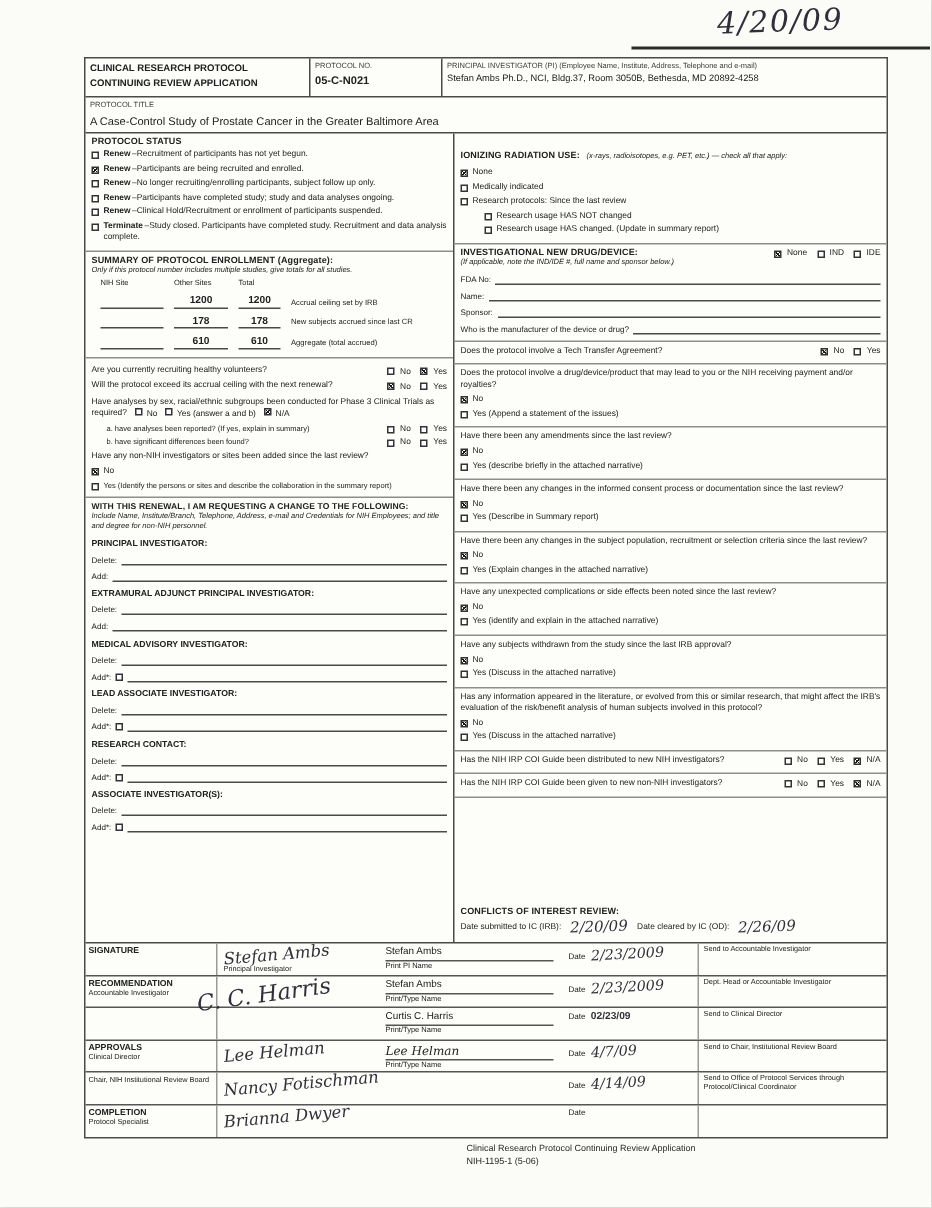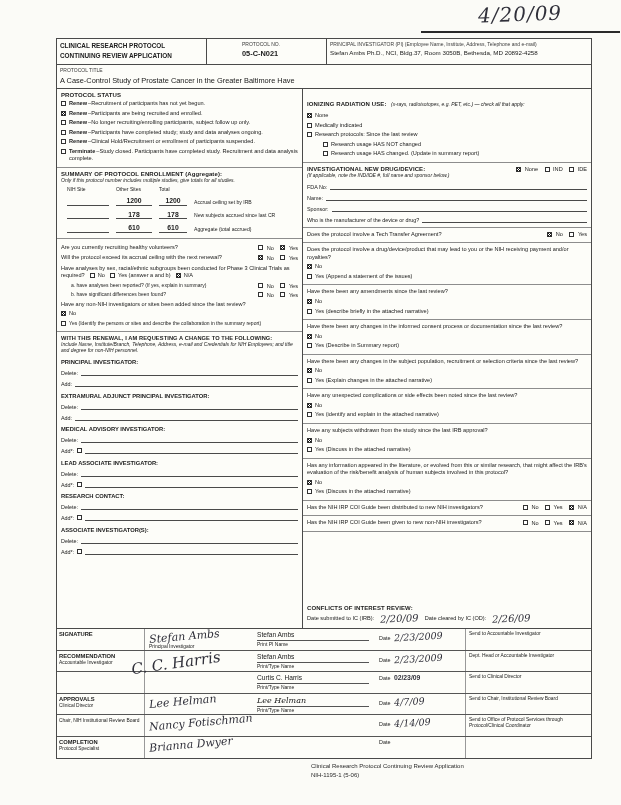--- a/index.html
+++ b/index.html
@@ -6,21 +6,21 @@
 body{background:#b9b9b5;display:flex;justify-content:center;font-family:"Liberation Sans",sans-serif;}
 .page{width:621px;height:805px;background:#fbfbf7;position:relative;color:#202020;overflow:hidden;box-shadow:0 0 8px rgba(0,0,0,.35);}
 .hw{font-family:"DejaVu Serif",serif;font-style:italic;color:#30303a;}
 .corner{position:absolute;top:2px;left:421px;width:199px;height:31px;border-bottom:2px solid #2a2a2a;text-align:center;}
 .corner-date{font-size:20px;display:inline-block;transform:rotate(-2deg);letter-spacing:1px;}
 .form{position:absolute;left:56px;top:38px;width:536px;border:1px solid #4a4a4a;background:#fdfdf9;}
 .row{display:flex;}
 .hdr{border-bottom:1px solid #4a4a4a;min-height:26px;}
 .hdr>div{padding:2px 3px;}
 .hdr-title{width:150px;border-right:1px solid #4a4a4a;font-size:6.4px;font-weight:bold;line-height:1.55;}
-.hdr-pno{width:88px;border-right:1px solid #4a4a4a;margin-left:32px;}
+.hdr-pno{width:88px;border-right:1px solid #4a4a4a;}
 .hdr-pi{flex:1;}
 .lab{font-size:5px;color:#3a3a3a;}
 .pno-val{font-size:7.4px;font-weight:bold;margin-top:2px;}
 .pi-val{font-size:6.2px;margin-top:1.5px;}
 .title-row{border-bottom:1px solid #4a4a4a;padding:2px 3px;min-height:24px;}
 .title-val{font-size:7.4px;margin-top:2.5px;}
 .cols{display:flex;height:540px;border-bottom:1px solid #4a4a4a;}
 .col-l{width:246px;border-right:1px solid #4a4a4a;display:flex;flex-direction:column;}
 .col-r{flex:1;display:flex;flex-direction:column;}
 .blk{padding:3px 4px 4px;border-bottom:1px solid #8d8d8d;}
@@ -97,21 +97,21 @@
         <div class="pno-val">05-C-N021</div>
       </div>
       <div class="hdr-pi">
         <div class="lab">PRINCIPAL INVESTIGATOR (PI) (Employee Name, Institute, Address, Telephone and e-mail)</div>
         <div class="pi-val">Stefan Ambs Ph.D., NCI, Bldg.37, Room 3050B, Bethesda, MD 20892-4258</div>
       </div>
     </div>
 
     <div class="title-row">
       <div class="lab">PROTOCOL TITLE</div>
-      <div class="title-val">A Case-Control Study of Prostate Cancer in the Greater Baltimore Have</div>
+      <div class="title-val">A Case-Control Study of Prostate Cancer in the Greater Baltimore Area</div>
     </div>
 
     <div class="cols">
 
       <div class="col-l">
 
         <div class="blk">
           <div class="sec-h">PROTOCOL STATUS</div>
           <div class="opt">
             <span class="cb"></span>

